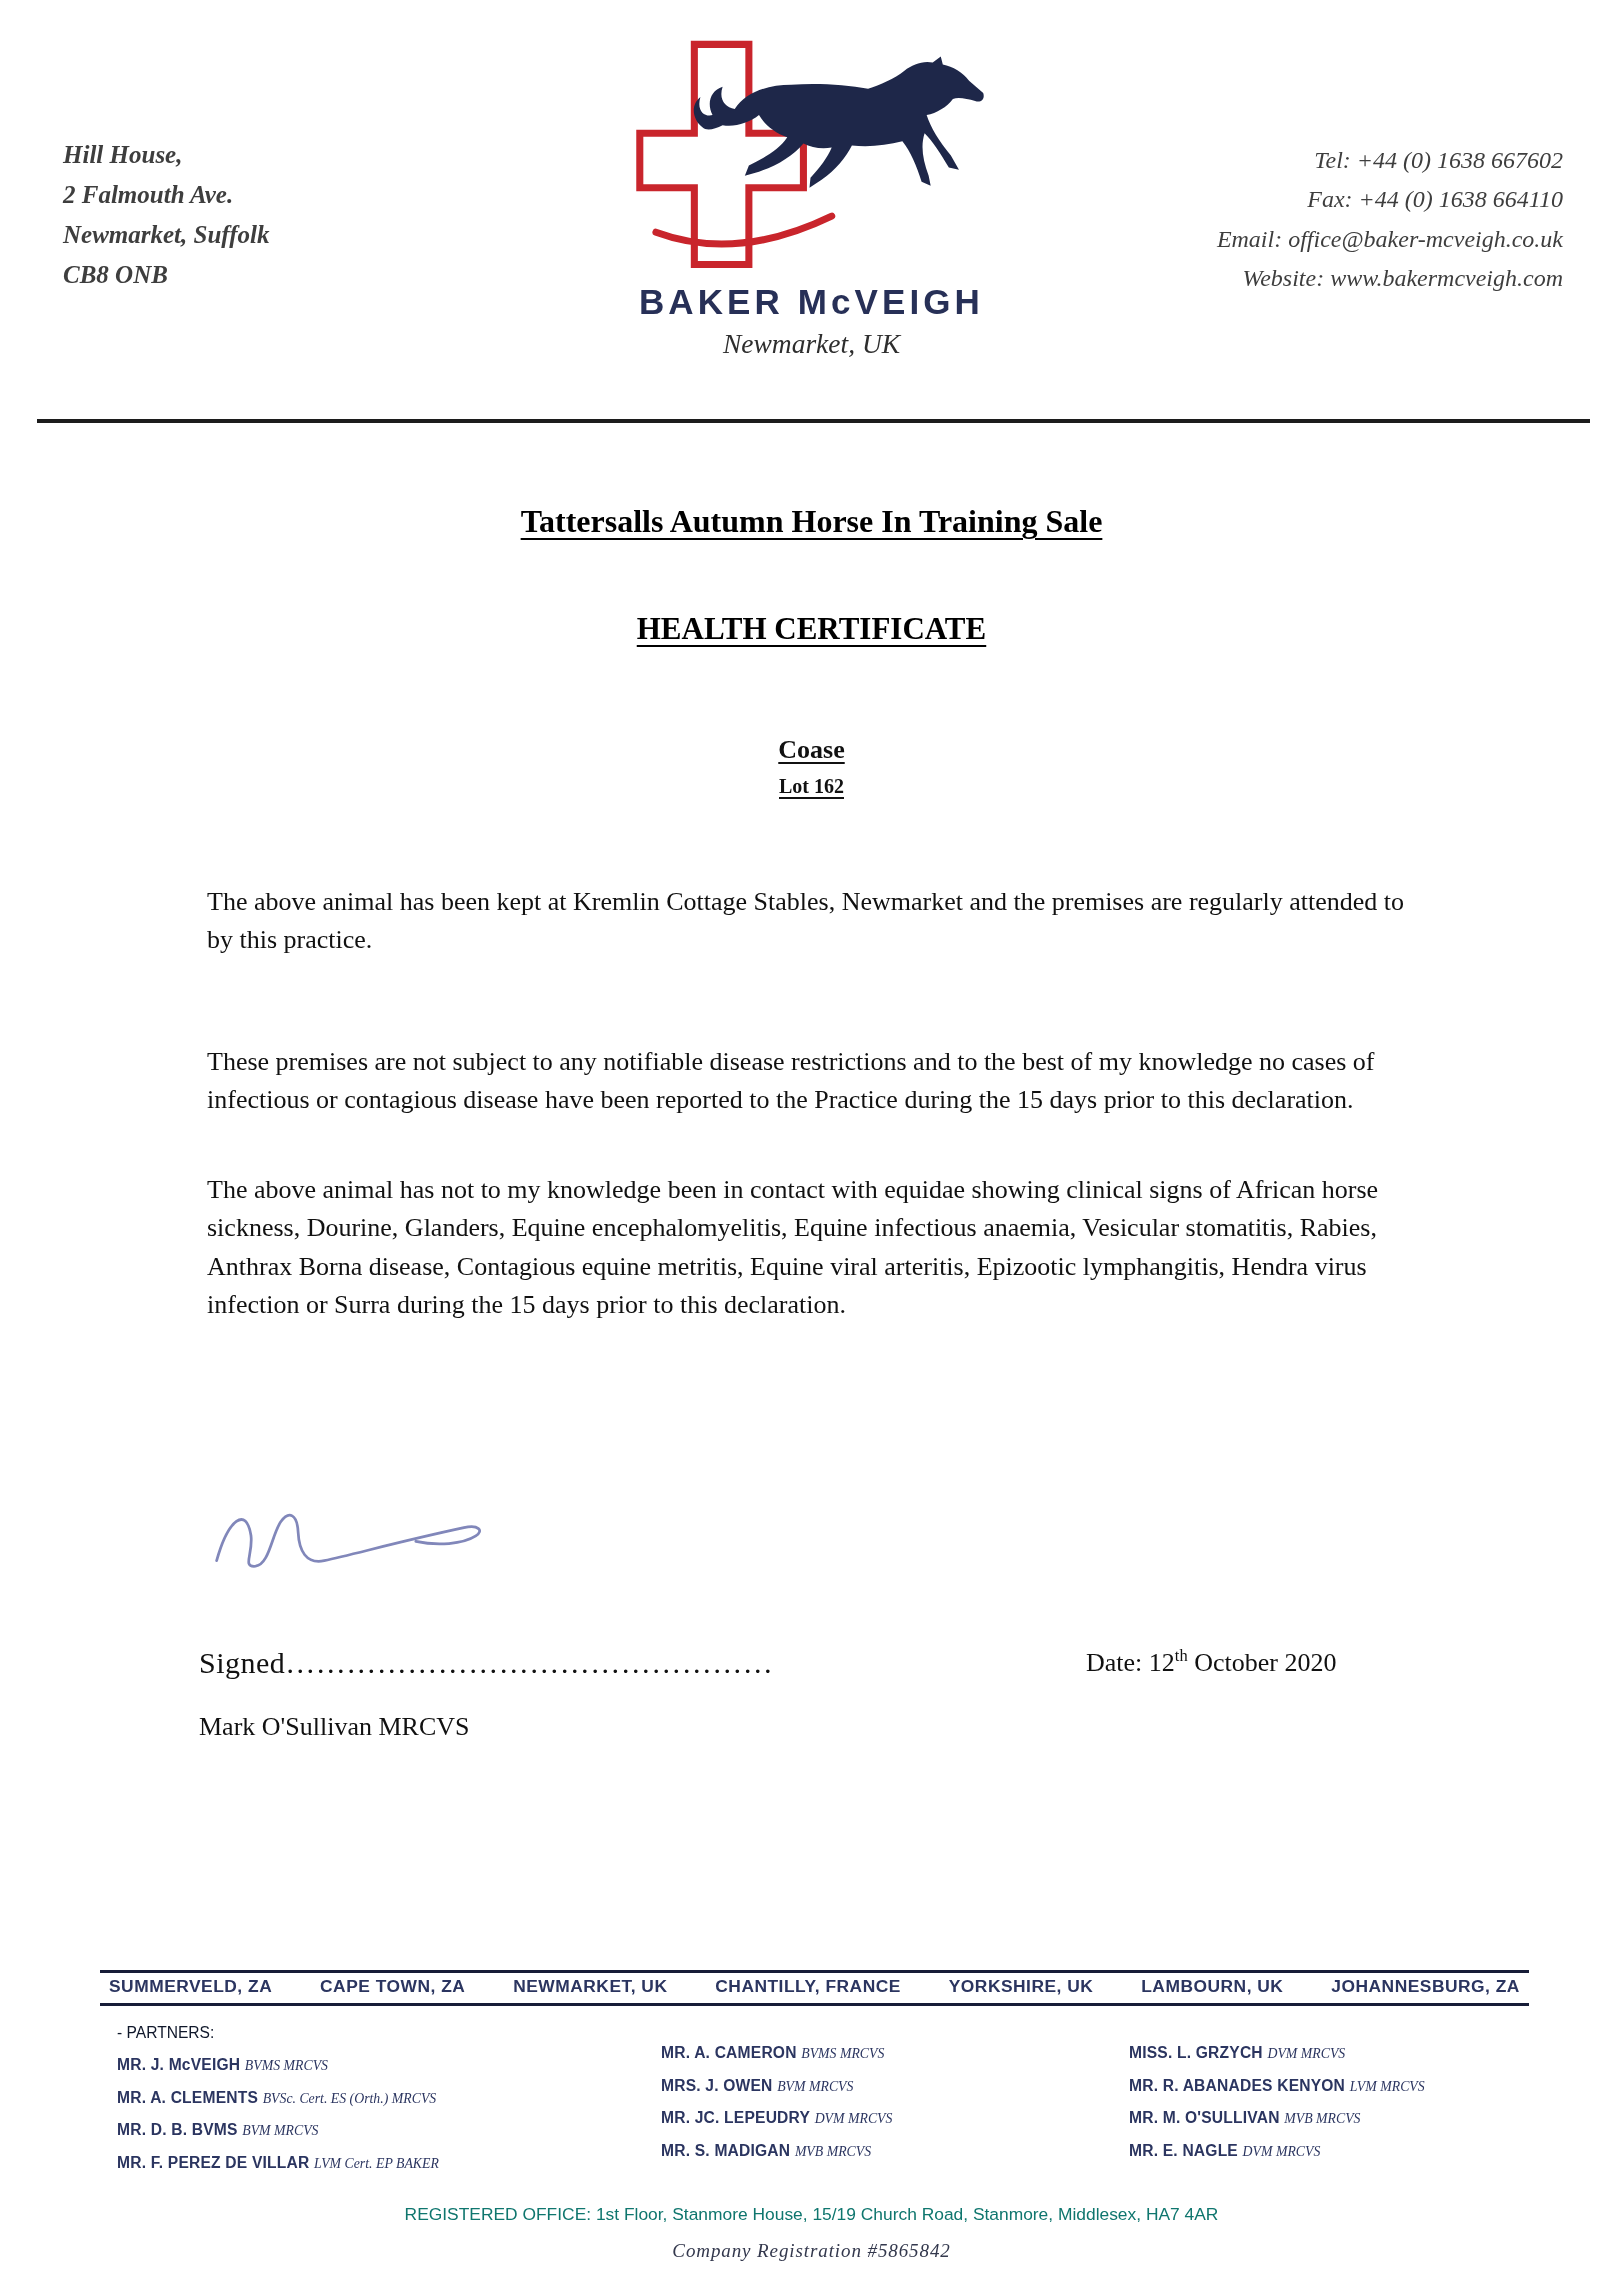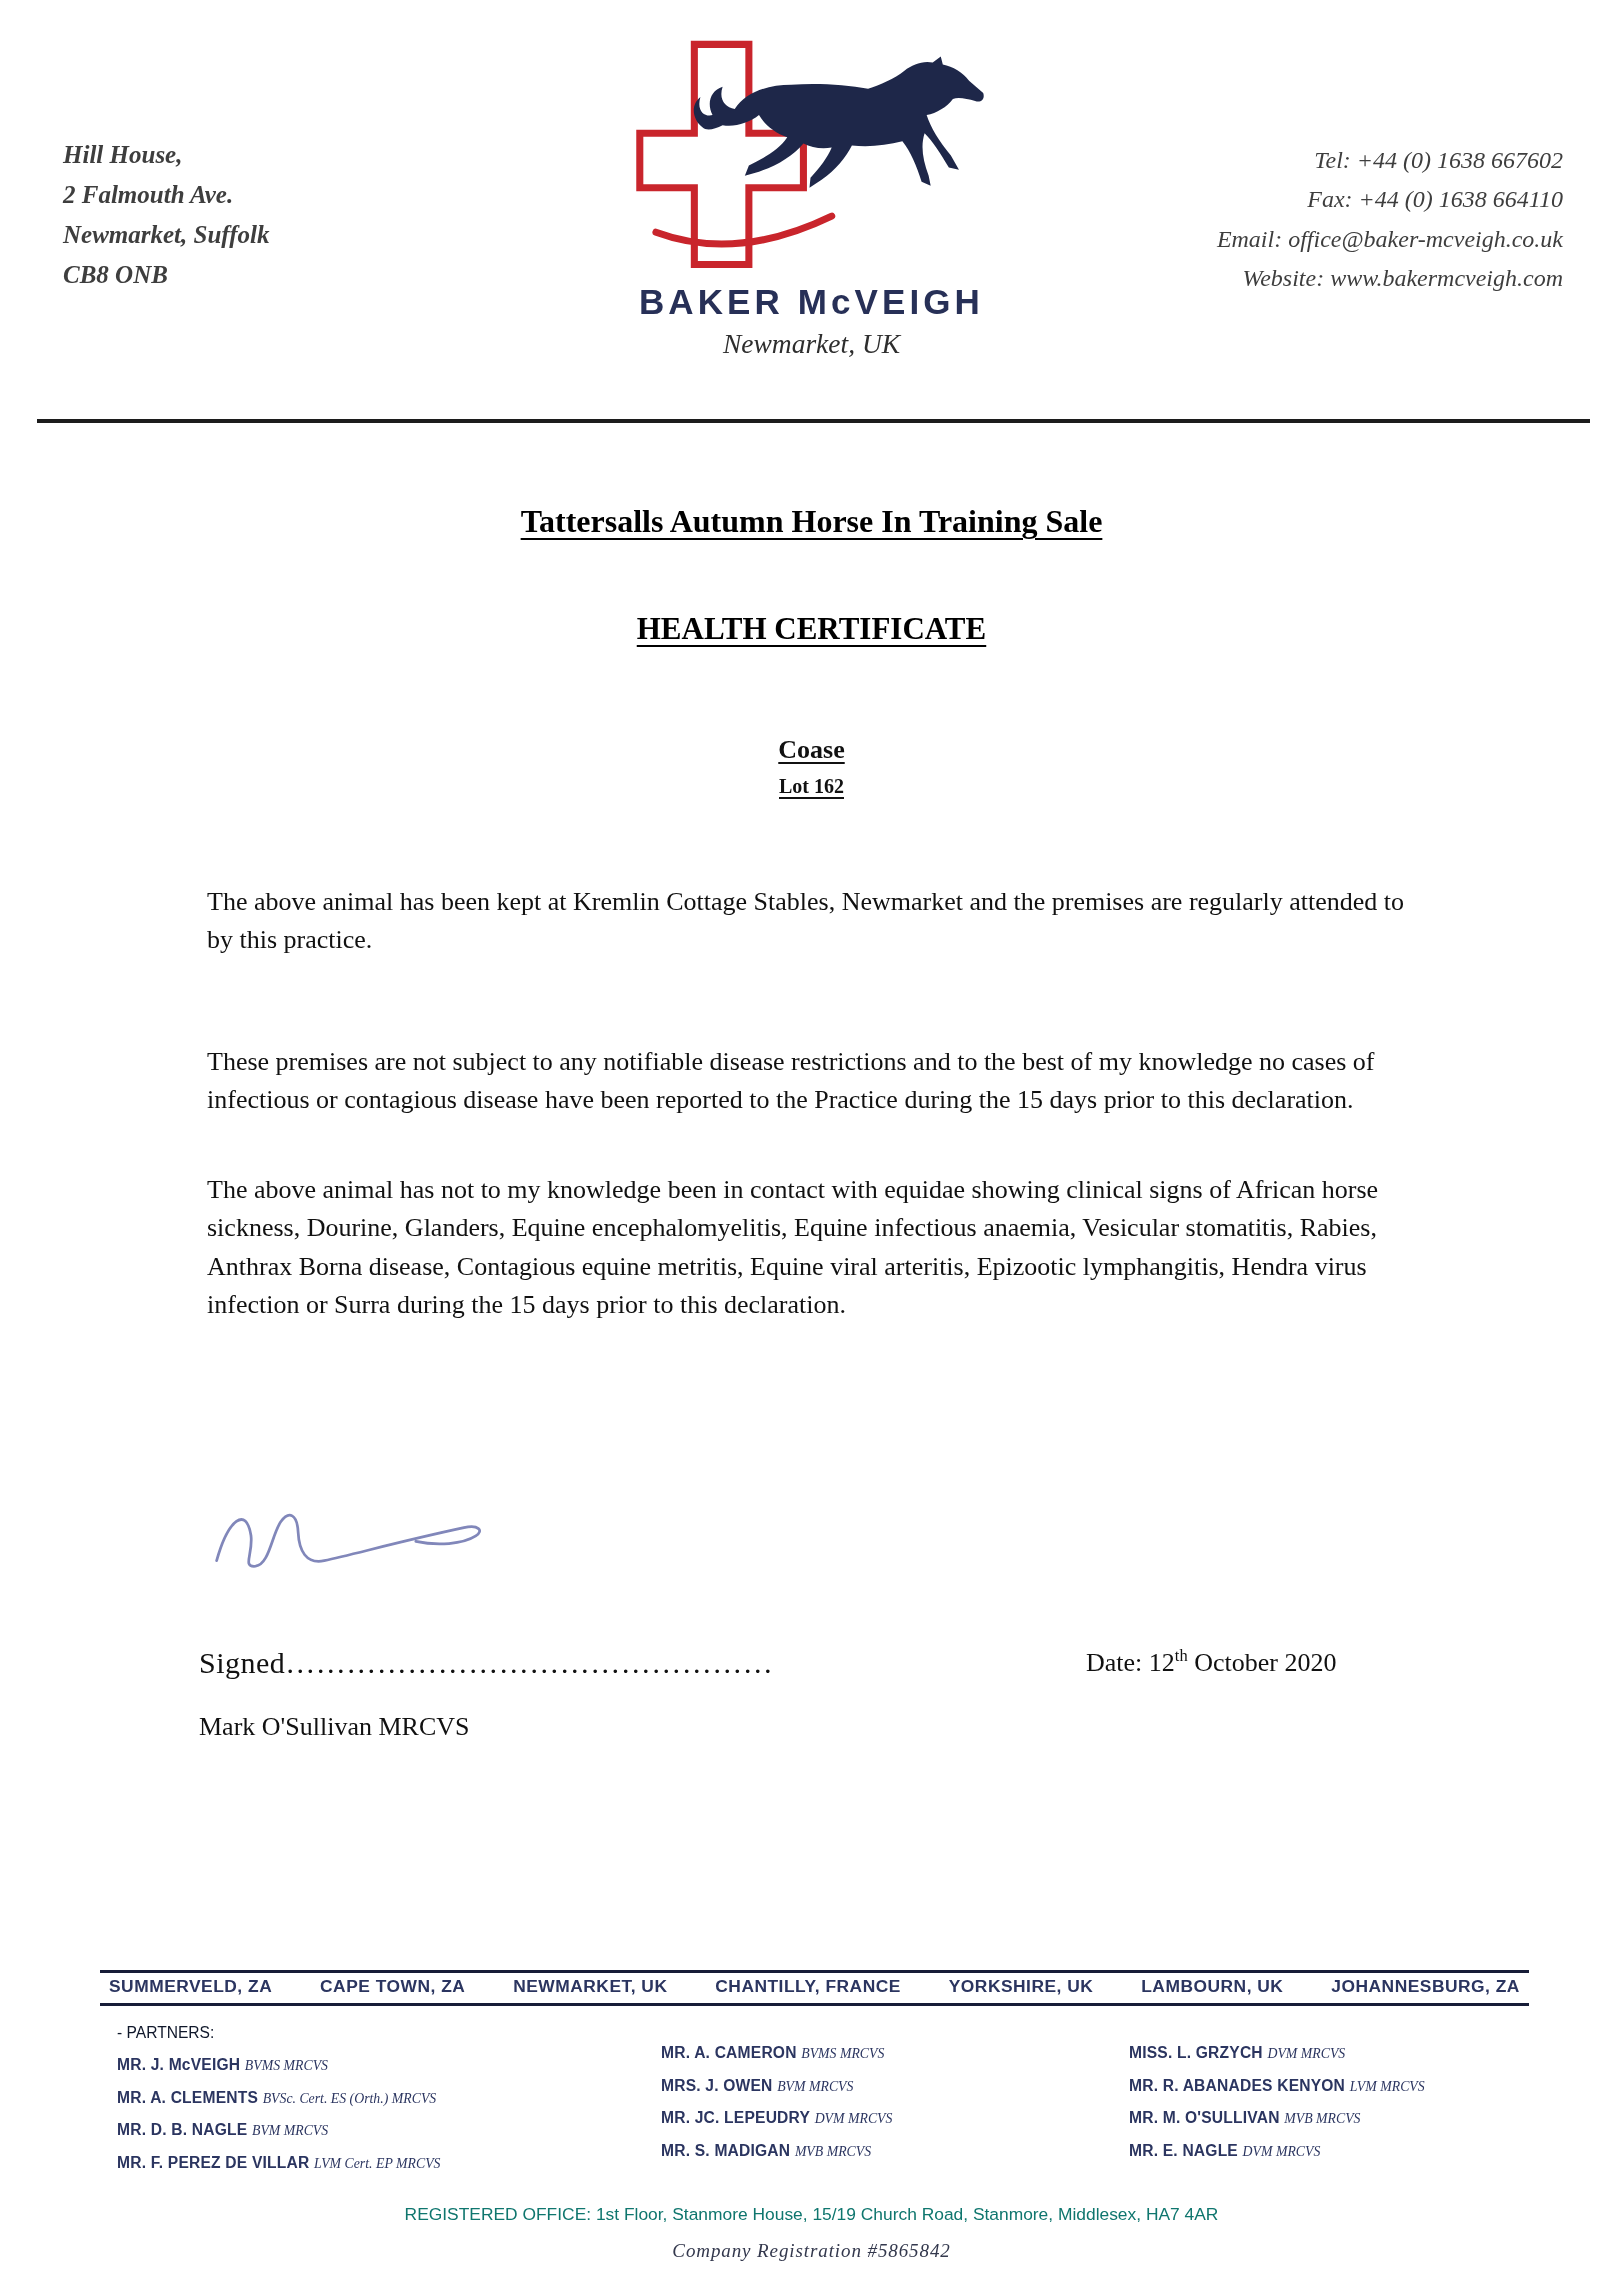--- a/index.html
+++ b/index.html
@@ -227,22 +227,22 @@
     <span>LAMBOURN, UK</span>
     <span>JOHANNESBURG, ZA</span>
   </div>
   <div class="footer-rule-bottom"></div>
 
   <div class="partners-label">- PARTNERS:</div>
 
   <div class="pcol pcol1">
     <div class="prow"><span class="pname">MR. J. McVEIGH</span><span class="pquals">BVMS MRCVS</span></div>
     <div class="prow"><span class="pname">MR. A. CLEMENTS</span><span class="pquals">BVSc. Cert. ES (Orth.) MRCVS</span></div>
-    <div class="prow"><span class="pname">MR. D. B. NAGLE</span><span class="pquals">BVM MRCVS</span></div>
-    <div class="prow"><span class="pname">MR. F. PEREZ DE VILLAR</span><span class="pquals">LVM Cert. EP MRCVS</span></div>
+    <div class="prow"><span class="pname">MR. D. B. BVMS</span><span class="pquals">BVM MRCVS</span></div>
+    <div class="prow"><span class="pname">MR. F. PEREZ DE VILLAR</span><span class="pquals">LVM Cert. EP BAKER</span></div>
   </div>
 
   <div class="pcol pcol2">
     <div class="prow"><span class="pname">MR. A. CAMERON</span><span class="pquals">BVMS MRCVS</span></div>
     <div class="prow"><span class="pname">MRS. J. OWEN</span><span class="pquals">BVM MRCVS</span></div>
     <div class="prow"><span class="pname">MR. JC. LEPEUDRY</span><span class="pquals">DVM MRCVS</span></div>
     <div class="prow"><span class="pname">MR. S. MADIGAN</span><span class="pquals">MVB MRCVS</span></div>
   </div>
 
   <div class="pcol pcol3">

